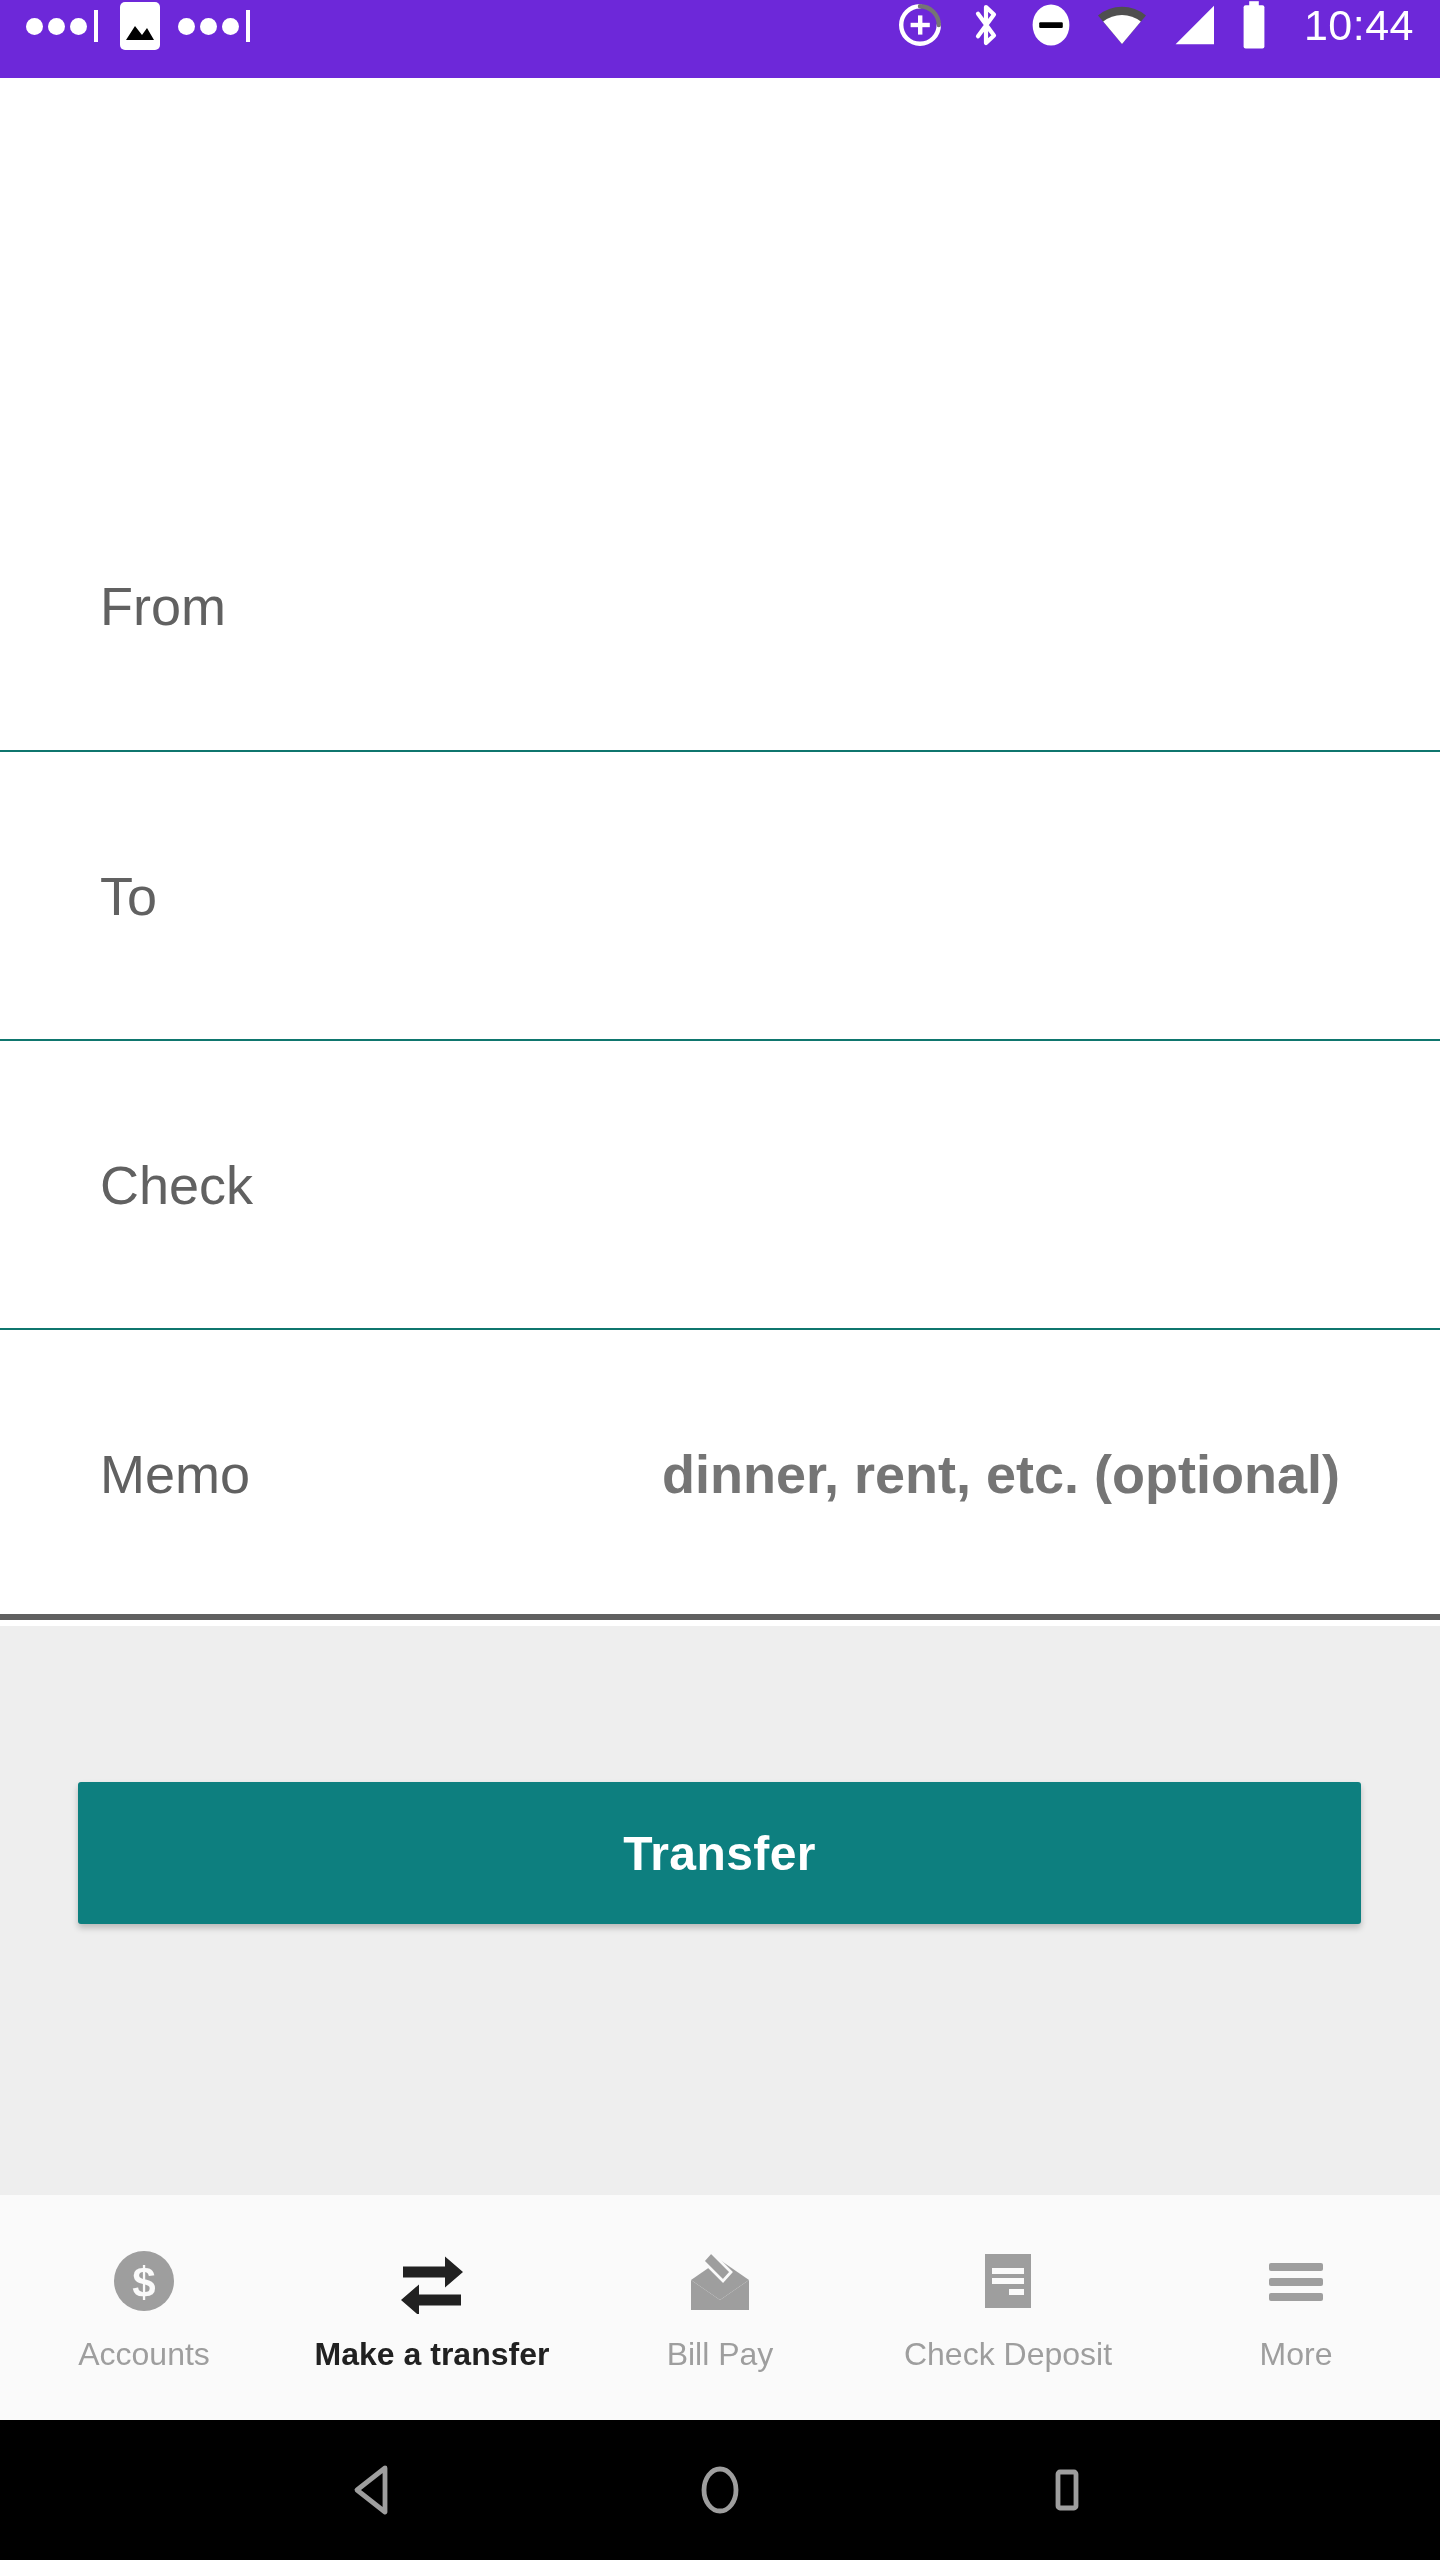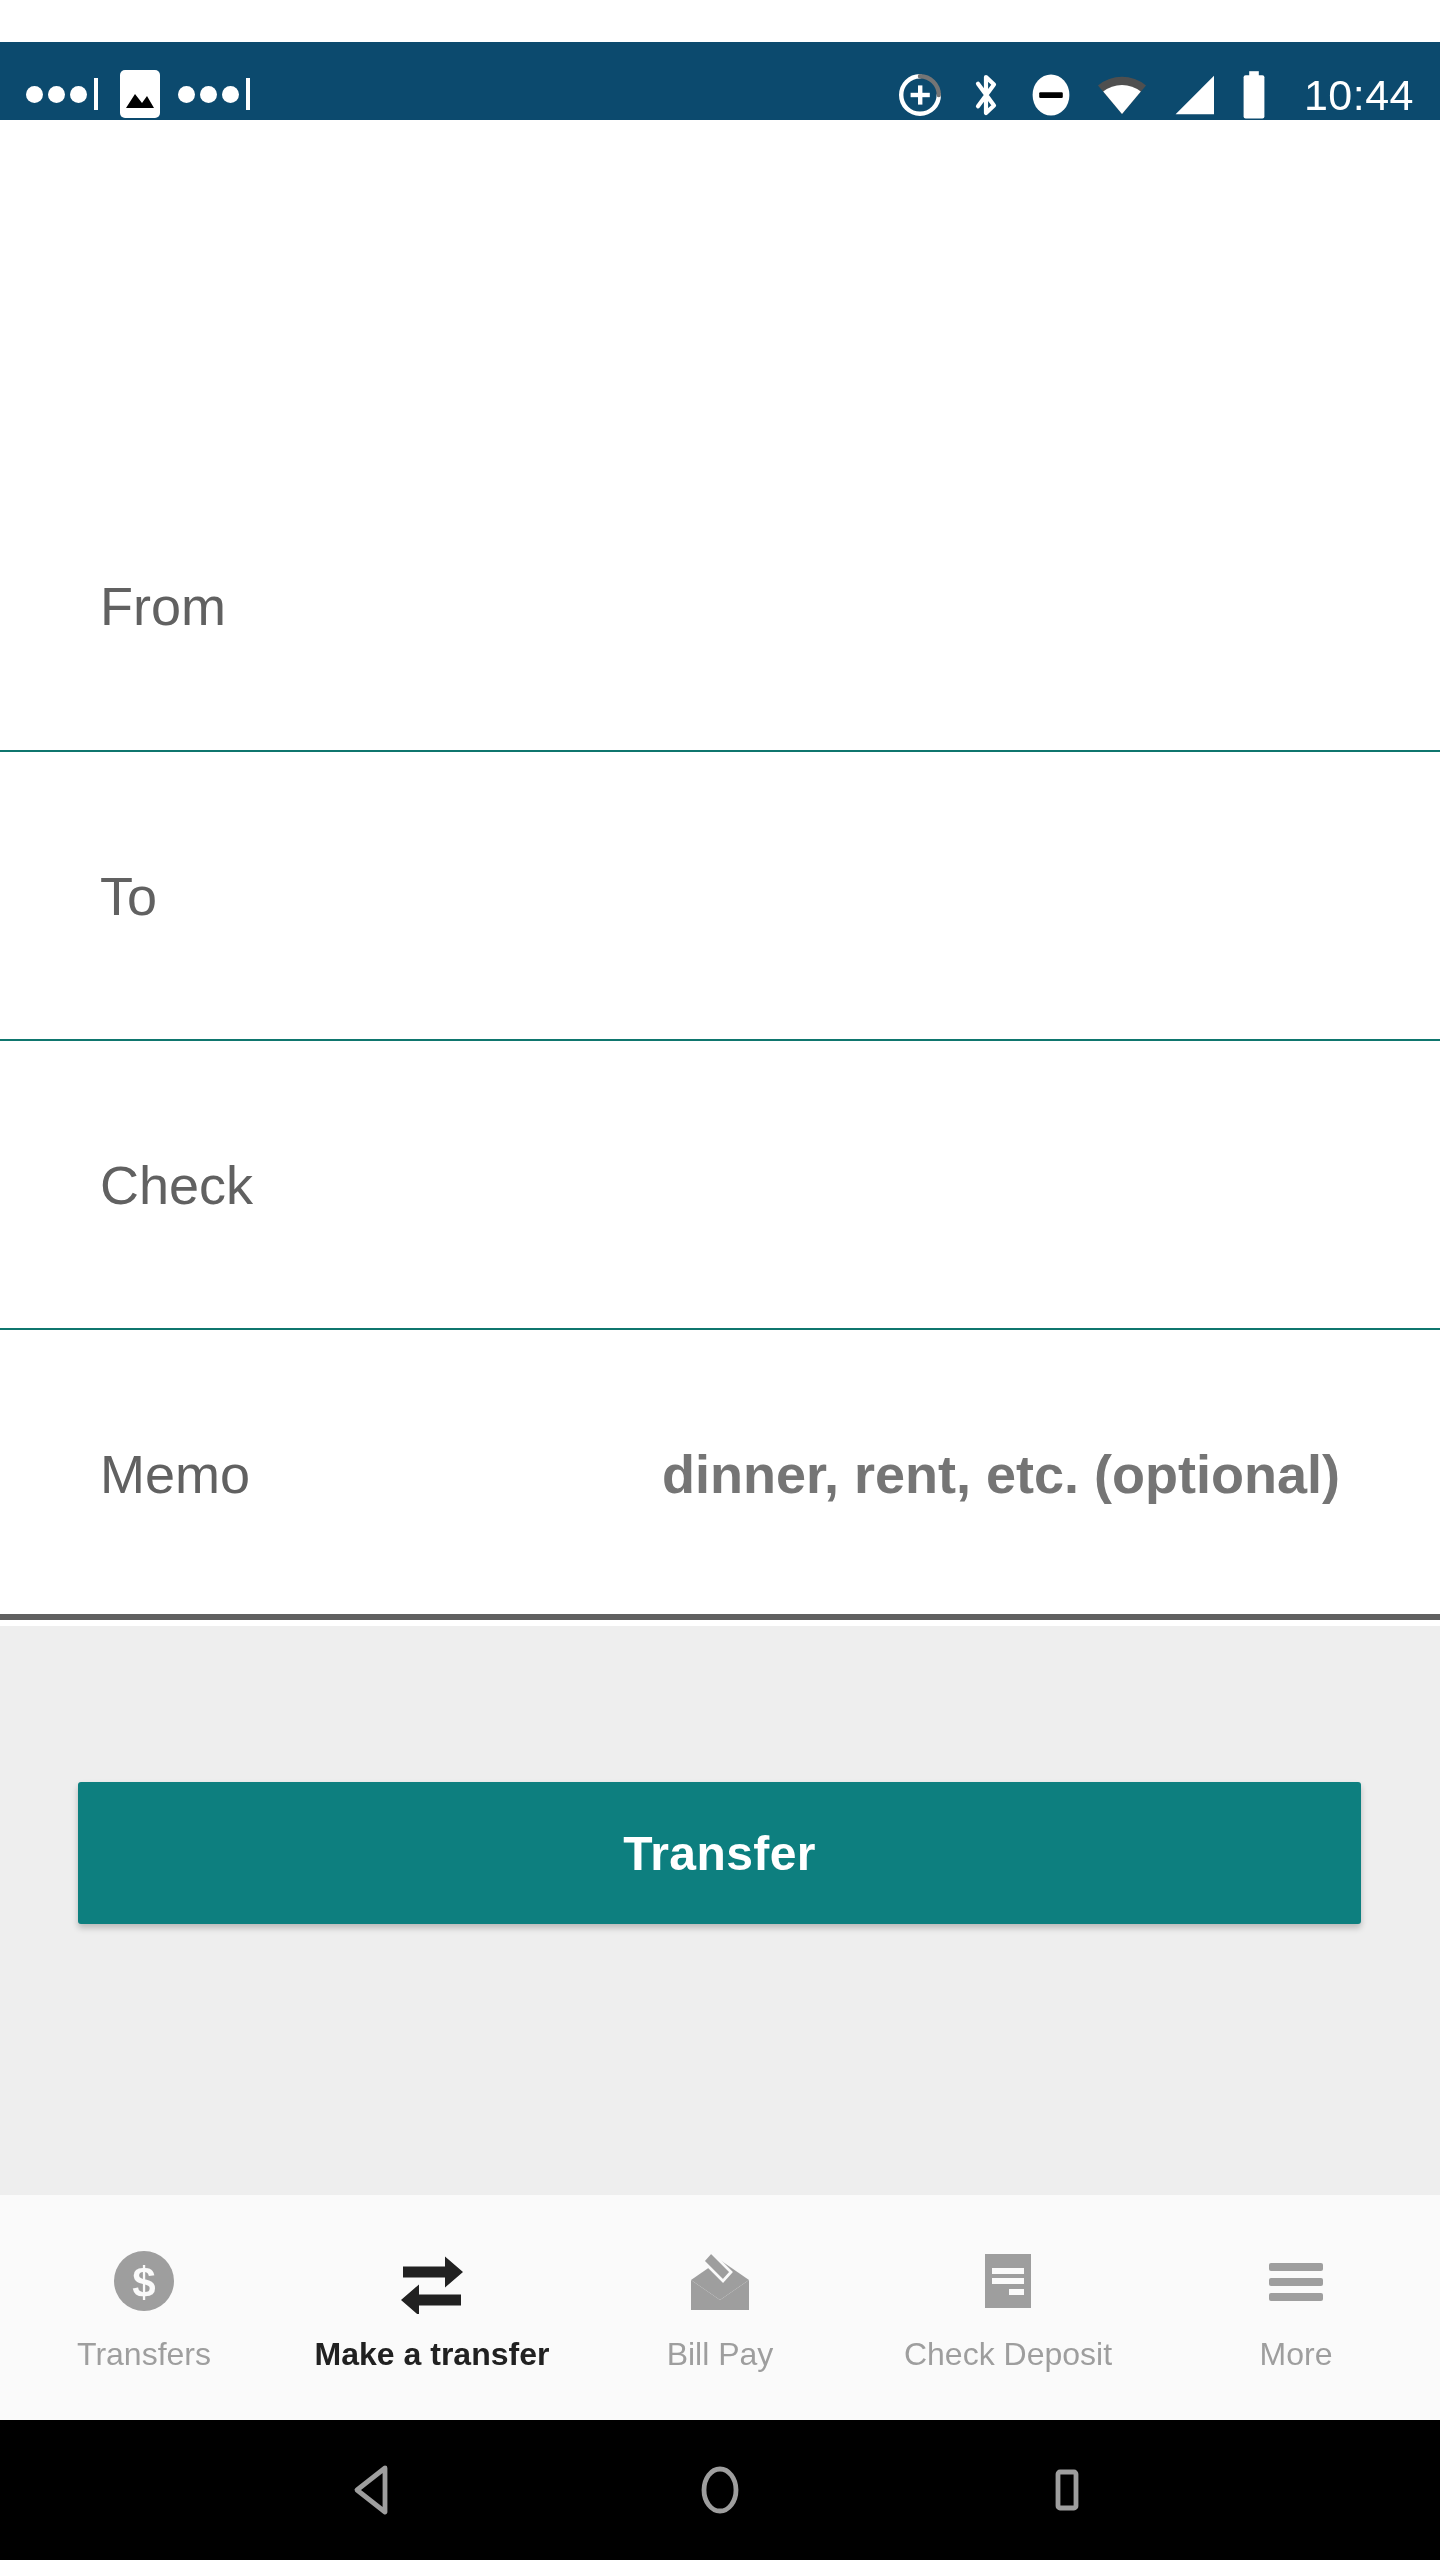--- a/index.html
+++ b/index.html
@@ -7,23 +7,22 @@
     width:1440px; height:2560px;
     background:#000;
     font-family:"Liberation Sans", sans-serif;
     overflow:hidden;
   }
   .phone { position:relative; width:1440px; height:2560px; background:#ffffff; }
 
   
   .statusbar {
     position:absolute; top:0; left:0; width:1440px; height:78px;
-    background:#0c4a6e; display:flex; align-items:flex-end;
+    background:#6d28d9; display:flex; align-items:flex-start;
     padding:0 26px;
-    margin-top:42px;
   }
   .sb-left { display:flex; align-items:center; gap:0px; }
   .sb-right { margin-left:auto; display:flex; align-items:center; gap:22px; }
   .sb-icon { display:flex; align-items:center; justify-content:center; }
   .sb-clock {
     color:#ffffff; font-size:43px; font-weight:400; letter-spacing:0.5px;
     margin-left:14px;
   }
   .dots-group { display:flex; align-items:center; margin-right:4px; }
   .dot { width:17px; height:17px; border-radius:50%; background:#fff; margin-right:5px; }
@@ -206,21 +205,21 @@
 
   <div class="bottomnav">
 
     <div class="nav-item">
       <div class="nav-icon">
         <svg width="66" height="66" viewBox="0 0 33 33">
           <circle cx="16.5" cy="16.5" r="15" fill="#9e9e9e"></circle>
           <text x="16.5" y="24.5" font-family="Liberation Sans, sans-serif" font-size="21" font-weight="bold" fill="#fafafa" text-anchor="middle">$</text>
         </svg>
       </div>
-      <div class="nav-label">Transfers</div>
+      <div class="nav-label">Accounts</div>
     </div>
 
     <div class="nav-item active">
       <div class="nav-icon">
         <svg width="70" height="66" viewBox="0 0 35 33">
           <path d="M3 9.2 L24 9.2 L24 4.2 L33 12 L24 19.8 L24 14.8 L3 14.8 Z" fill="#212121"></path>
           <path d="M32 23.2 L11 23.2 L11 18.2 L2 26 L11 33.8 L11 28.8 L32 28.8 Z" fill="#212121"></path>
         </svg>
       </div>
       <div class="nav-label">Make a transfer</div>

